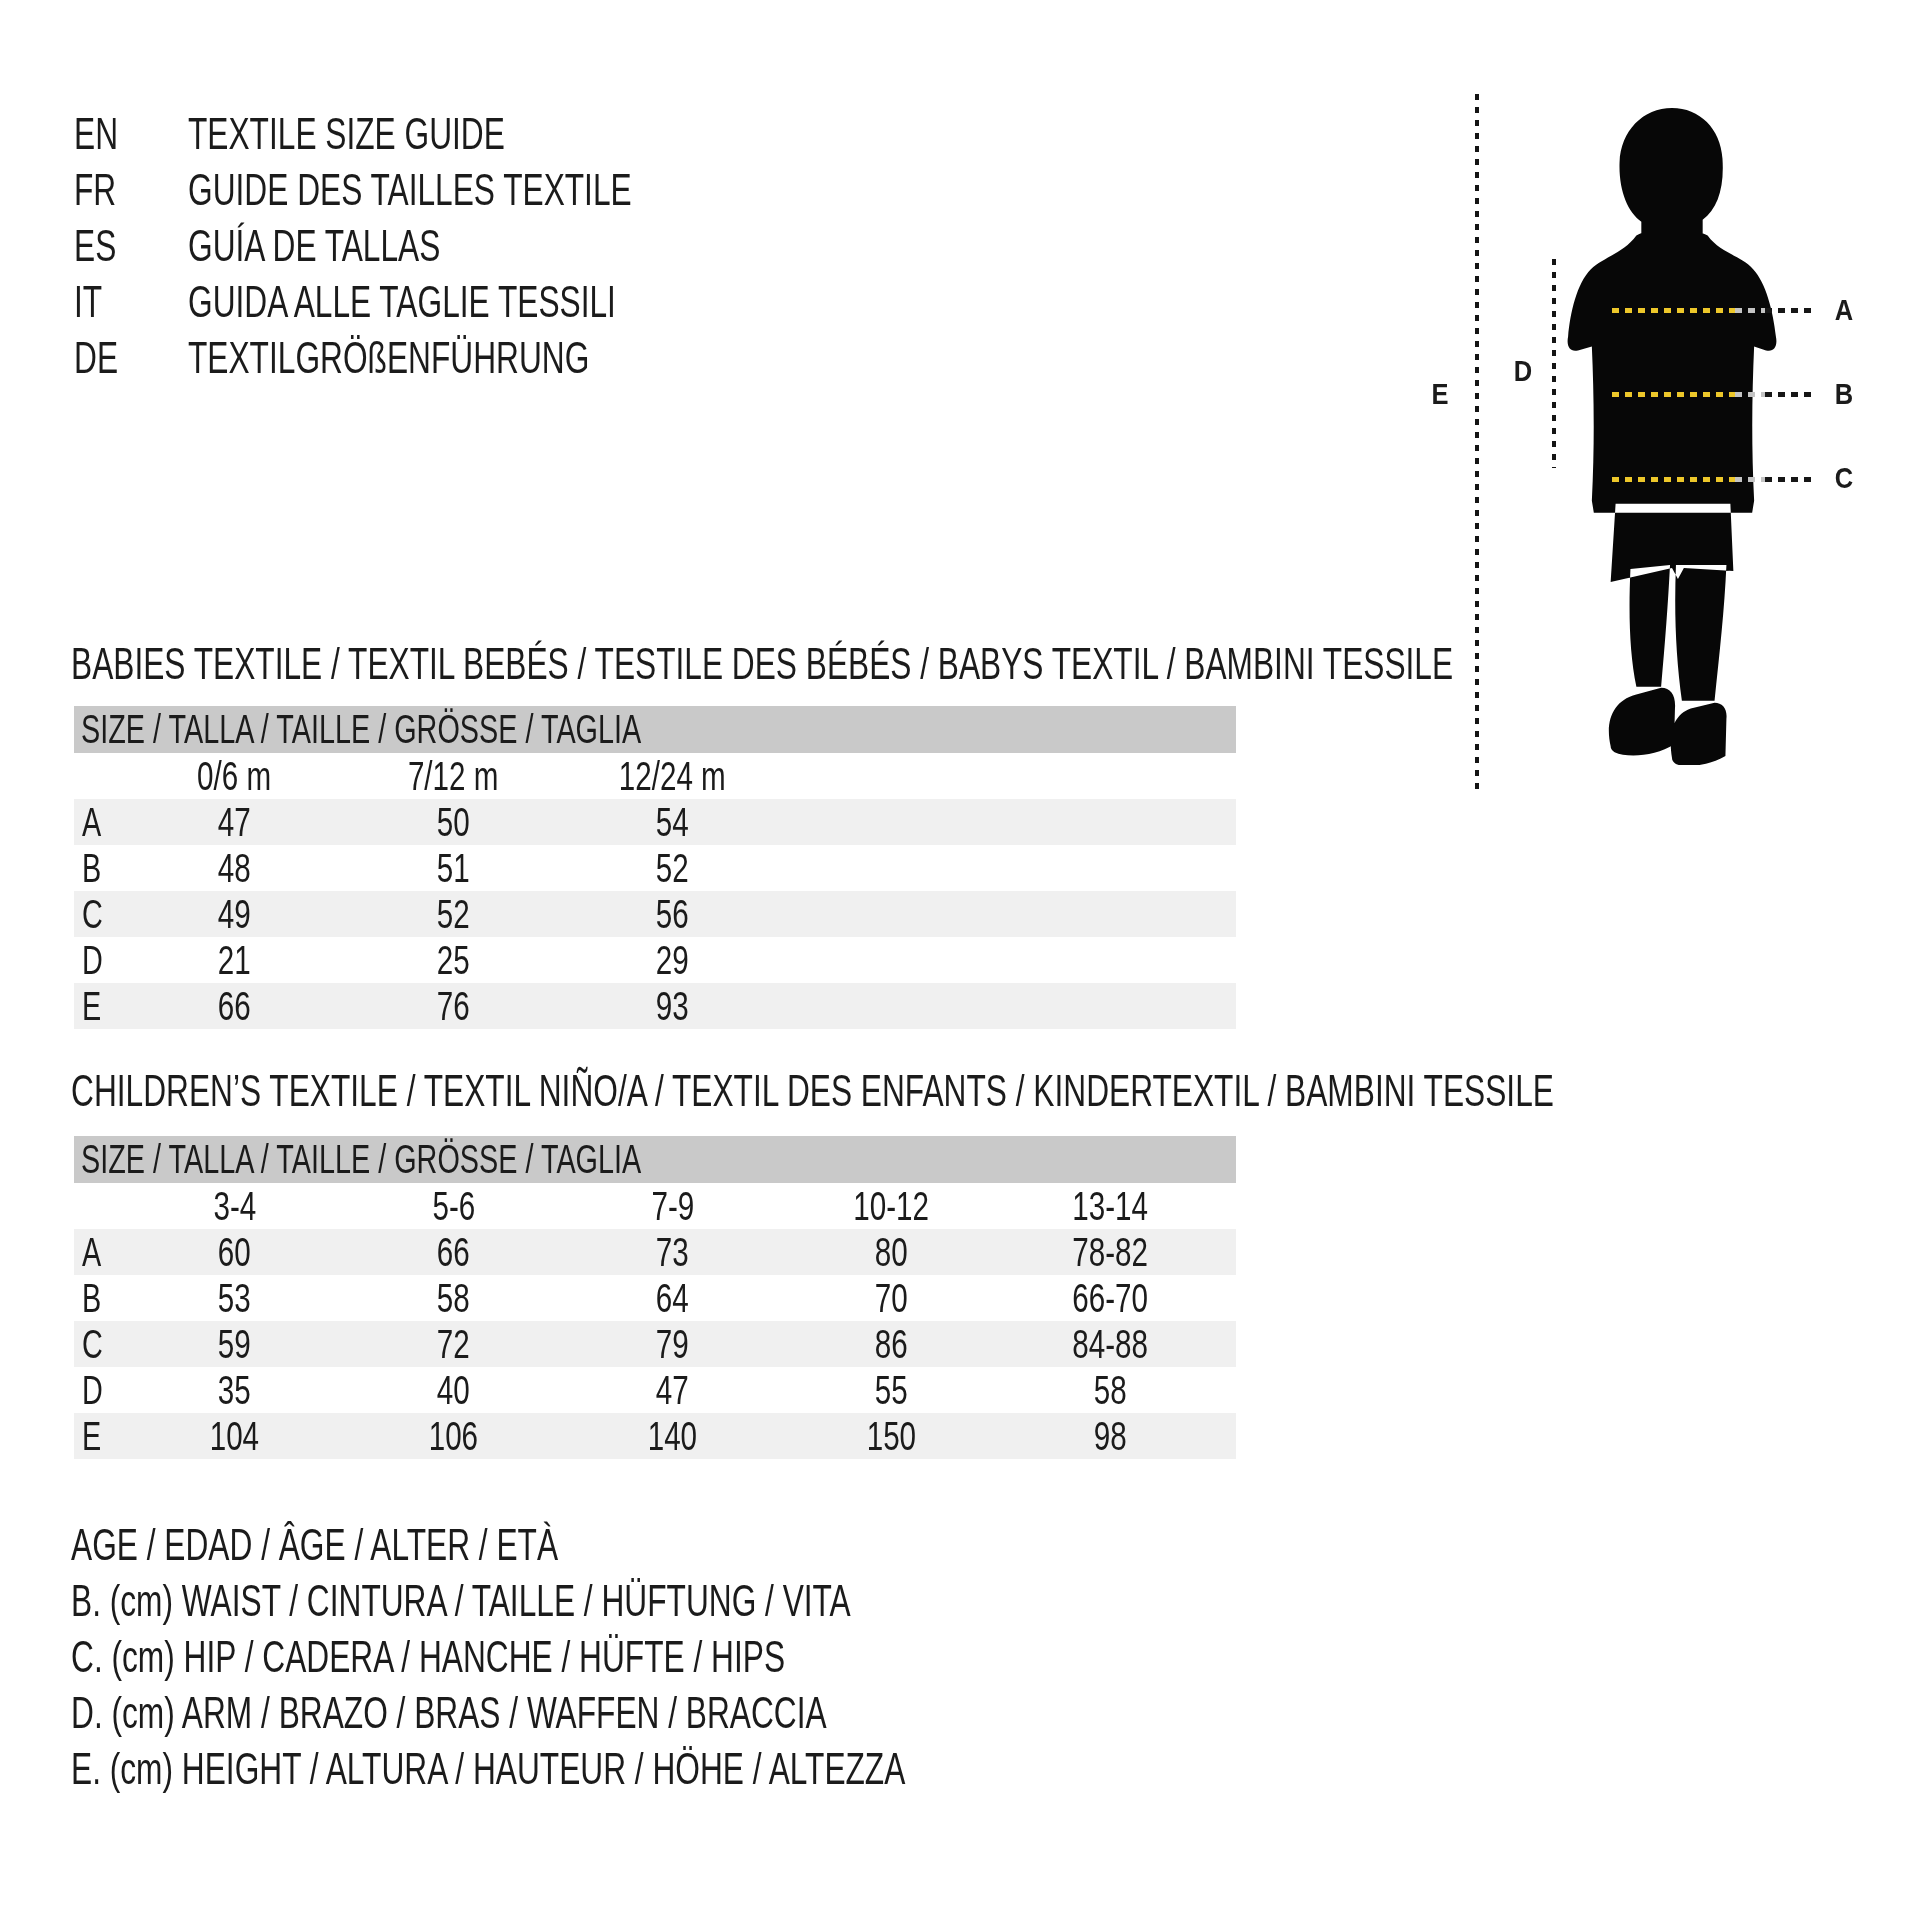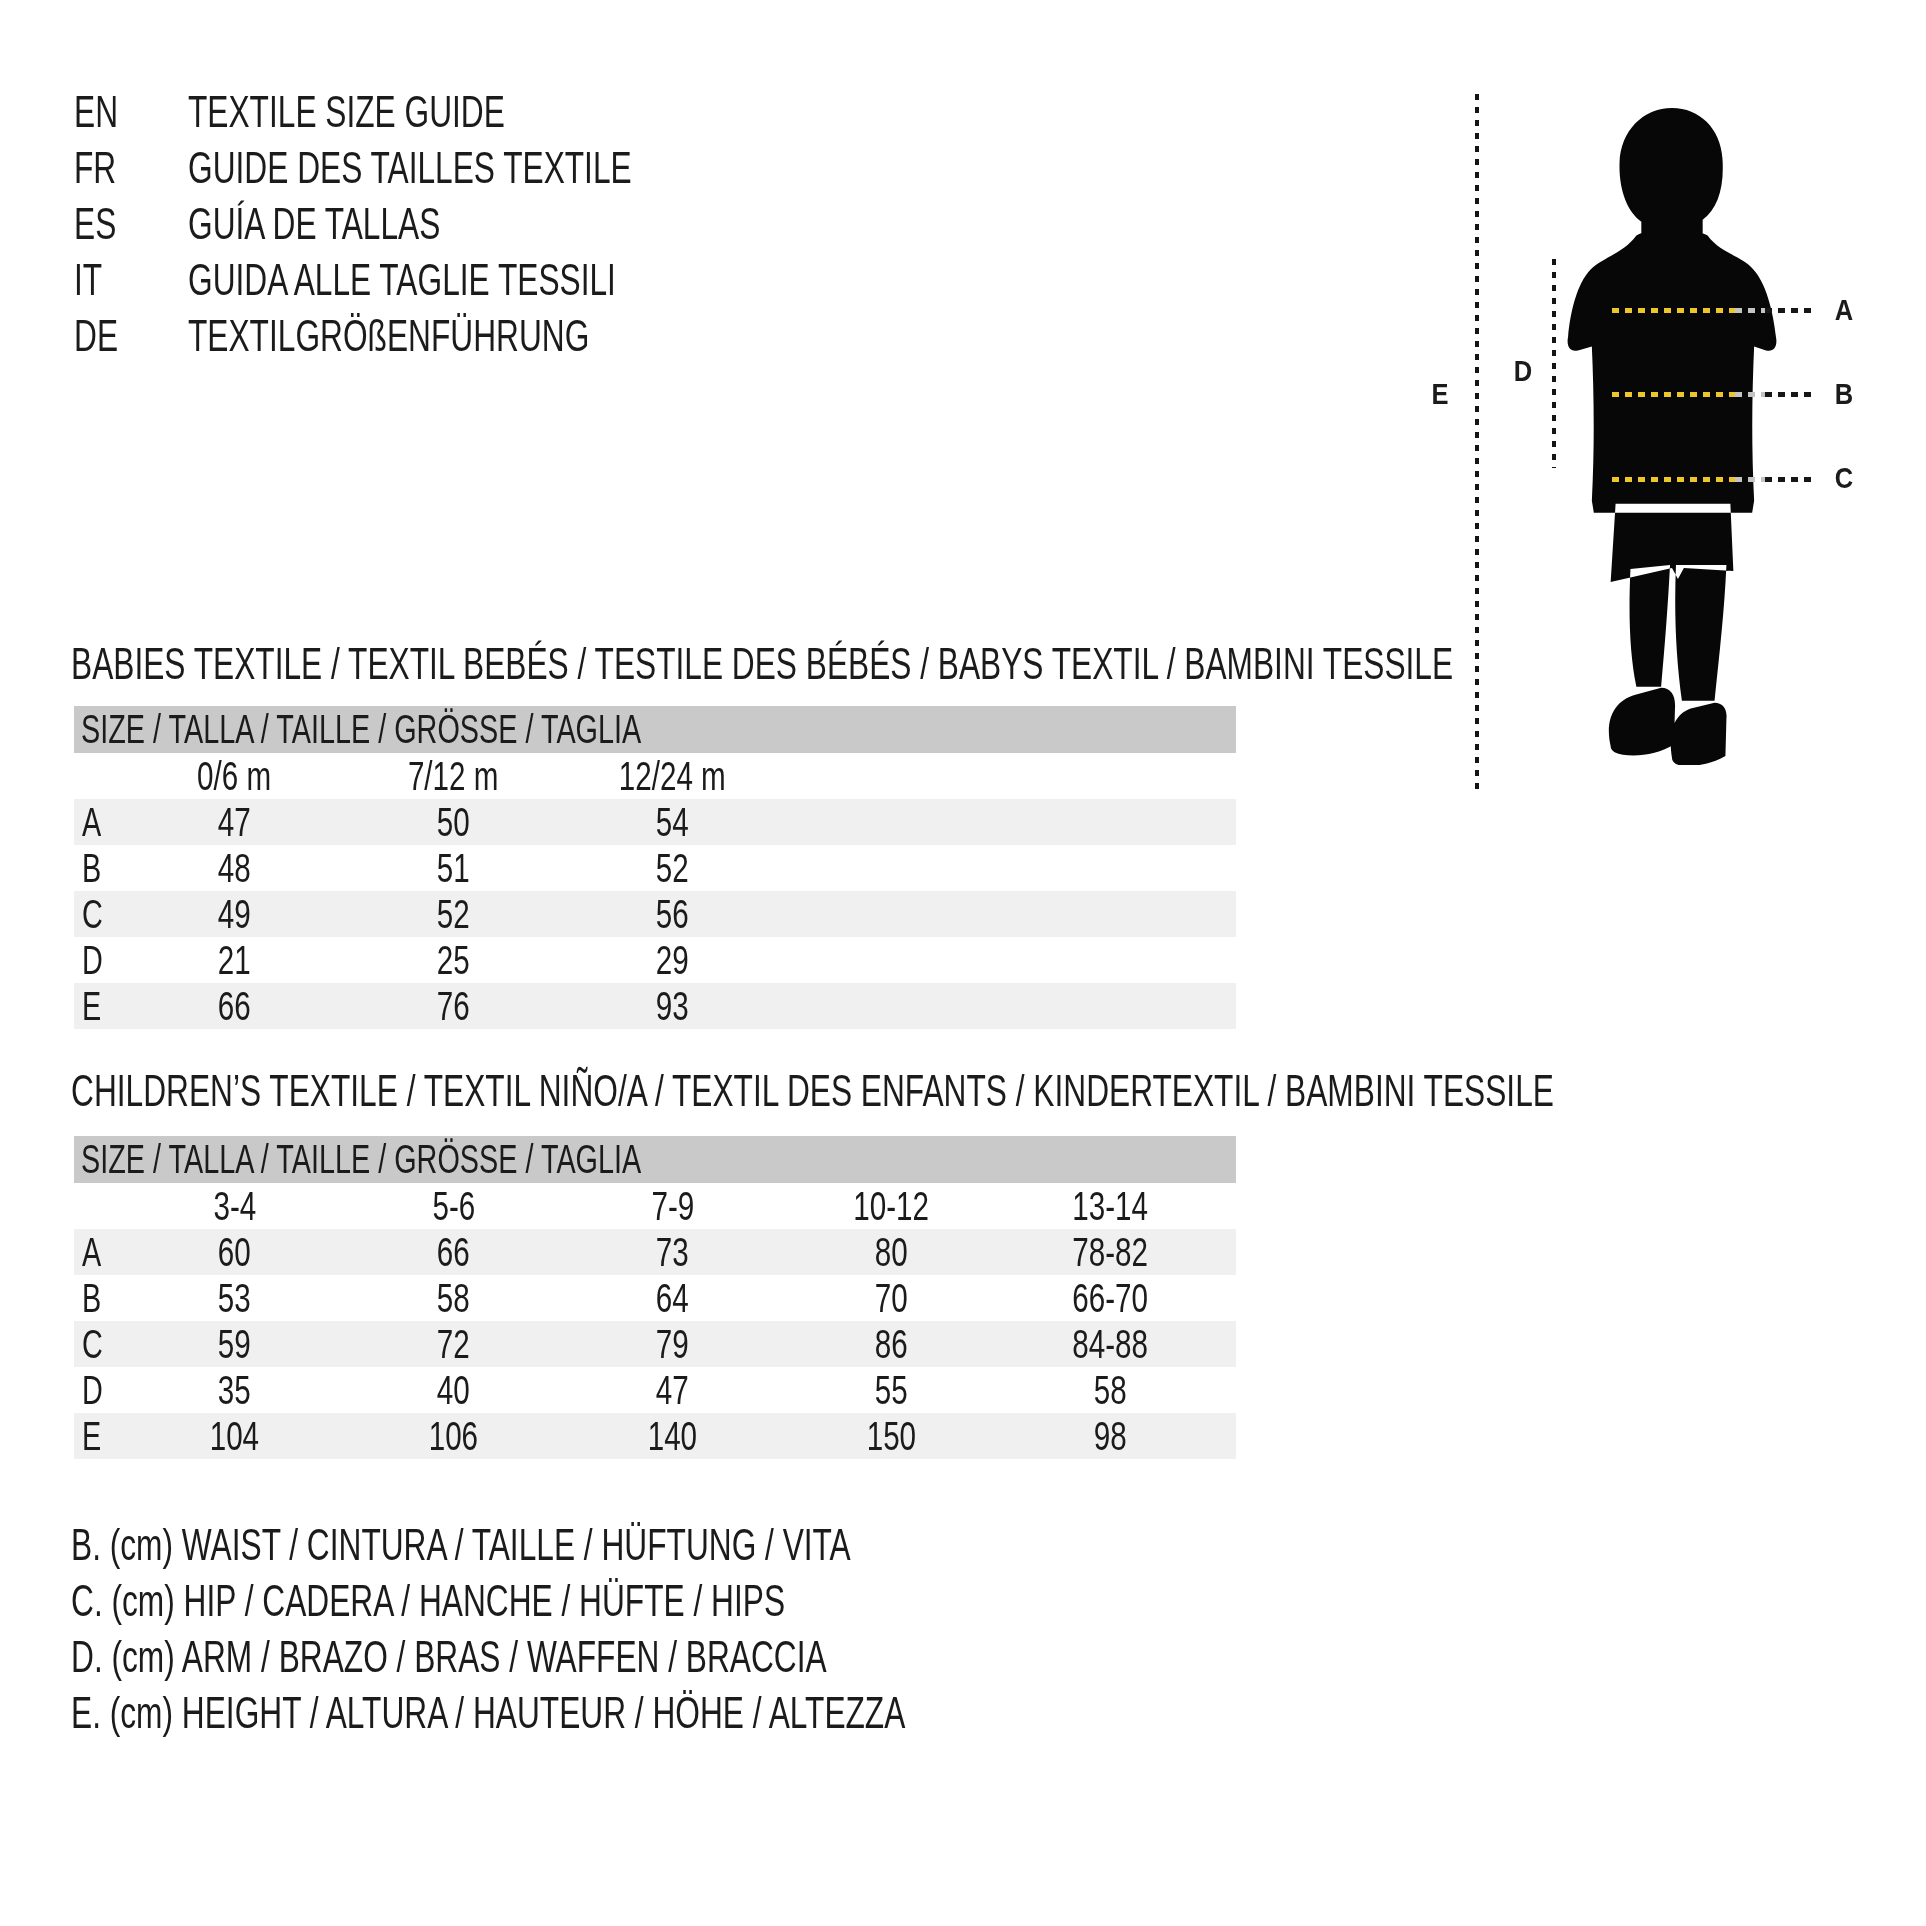--- a/index.html
+++ b/index.html
@@ -5,21 +5,21 @@
   html,body{margin:0;padding:0;background:#ffffff;}
   .canvas{
     position:relative;width:1927px;height:1927px;background:#ffffff;overflow:hidden;
     font-family:"Liberation Sans", sans-serif;color:#1b1b1b;
   }
   
   .cd{display:inline-block;transform:scaleX(0.72);transform-origin:0 50%;white-space:nowrap;}
   .cdc{display:inline-block;transform:scaleX(0.74);transform-origin:50% 50%;white-space:nowrap;}
 
   
-  .langs{position:absolute;left:74px;top:84px;}
+  .langs{position:absolute;left:74px;top:106px;}
   .lang-row{height:56px;display:flex;align-items:center;font-size:44px;}
   .lang-code{width:114px;}
   
   .section-title{position:absolute;left:71px;font-size:44px;height:56px;display:flex;align-items:center;}
 
   
   .table{position:absolute;left:74px;width:1162px;font-size:40px;}
   .size-bar{height:47px;background:#c9c9c9;display:flex;align-items:center;padding-left:7px;box-sizing:border-box;}
   .trow{height:46px;display:flex;align-items:flex-end;}
   .trow.alt{background:#f0f0f0;}
@@ -208,20 +208,23 @@
       <div class="cell val"><span class="cdc">104</span></div>
       <div class="cell val"><span class="cdc">106</span></div>
       <div class="cell val"><span class="cdc">140</span></div>
       <div class="cell val"><span class="cdc">150</span></div>
       <div class="cell val"><span class="cdc">98</span></div>
     </div>
   </div>
 
   <div class="legend">
     <div class="legend-row">
+        <span class="cd">AGE / EDAD / ÂGE / ALTER / ETÀ</span>
+      </div>
+    <div class="legend-row">
         <span class="cd">B. (cm) WAIST / CINTURA / TAILLE / HÜFTUNG / VITA</span>
       </div>
     <div class="legend-row">
         <span class="cd">C. (cm) HIP / CADERA / HANCHE / HÜFTE / HIPS</span>
       </div>
     <div class="legend-row">
         <span class="cd">D. (cm) ARM / BRAZO / BRAS / WAFFEN / BRACCIA</span>
       </div>
     <div class="legend-row">
         <span class="cd">E. (cm) HEIGHT / ALTURA / HAUTEUR / HÖHE / ALTEZZA</span>

